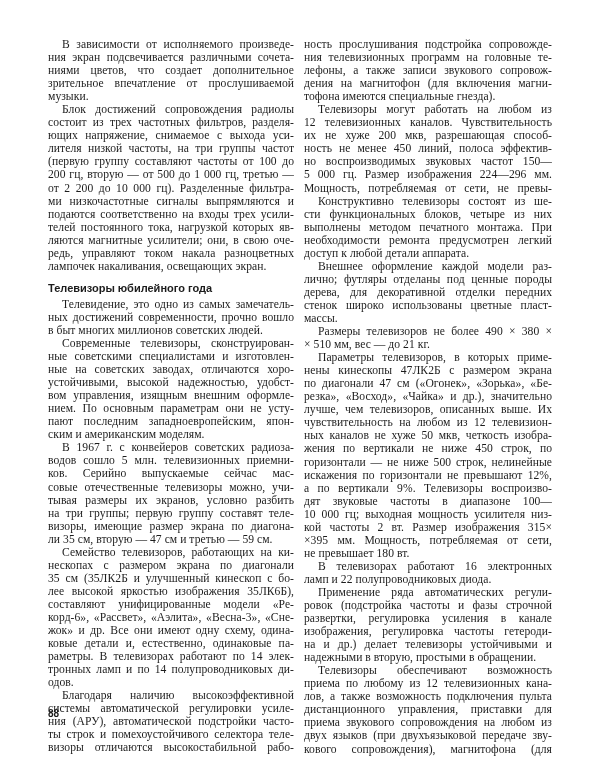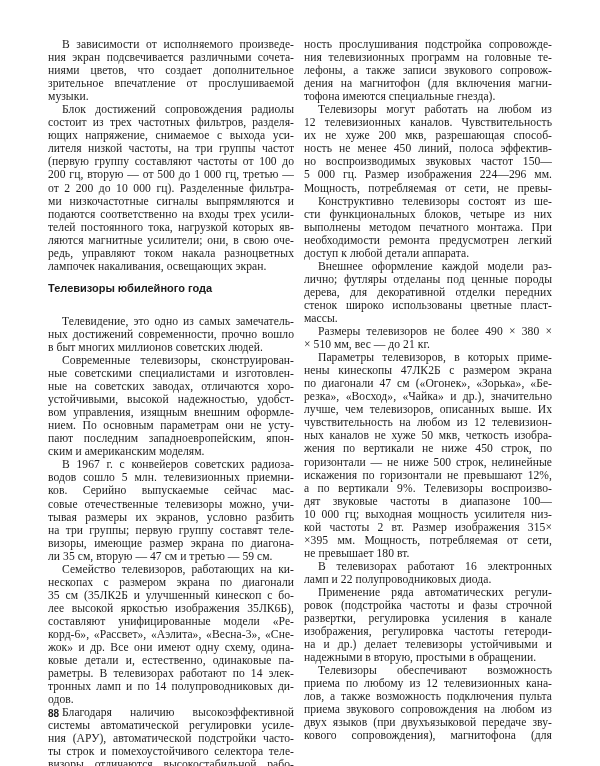--- a/index.html
+++ b/index.html
@@ -6,21 +6,21 @@
   body { width: 600px; height: 766px; position: relative; overflow: hidden;
          font-family: "Liberation Serif", "DejaVu Serif", serif; color: #1c1c1c; }
   .col { position: absolute; top: 38px; }
   .col.left { left: 48px; width: 246px; }
   .col.right { left: 304px; width: 248px; }
   .line { display: block; font-size: 11.6px; line-height: 13.05px; height: 13.05px;
           white-space: nowrap; text-align: justify; text-align-last: justify; letter-spacing: 0.05px; }
   .line.last { text-align-last: left; }
   .line.indent { padding-left: 14px; }
   .heading { font-family: "Liberation Sans", "DejaVu Sans", sans-serif; font-weight: bold;
-             font-size: 11px; line-height: 13px; height: 13px; margin-top: 9px; margin-bottom: 20px; white-space: nowrap; }
+             font-size: 11px; line-height: 13px; height: 13px; margin-top: 9px; margin-bottom: 3px; white-space: nowrap; }
   .page-number { position: absolute; left: 48px; top: 708px;
                  font-family: "Liberation Sans", "DejaVu Sans", sans-serif; font-size: 10px; font-weight: bold; }
 </style>
 </head>
 <body>
 
 <div class="col left" id="left-col">
     <div>
       <span class="line indent">В зависимости от исполняемого произведе-</span>
       <span class="line">ния экран подсвечивается различными сочета-</span>
@@ -152,18 +152,19 @@
       <span class="line">ровок (подстройка частоты и фазы строчной</span>
       <span class="line">развертки, регулировка усиления в канале</span>
       <span class="line">изображения, регулировка частоты гетероди-</span>
       <span class="line">на и др.) делает телевизоры устойчивыми и</span>
       <span class="line last">надежными в вторую, простыми в обращении.</span>
     </div>
     <div>
       <span class="line indent">Телевизоры обеспечивают возможность</span>
       <span class="line">приема по любому из 12 телевизионных кана-</span>
       <span class="line">лов, а также возможность подключения пульта</span>
+      <span class="line">дистанционного управления, приставки для</span>
       <span class="line">приема звукового сопровождения на любом из</span>
       <span class="line">двух языков (при двухъязыковой передаче зву-</span>
       <span class="line">кового сопровождения), магнитофона (для</span>
     </div>
   </div>
 <div class="page-number">88</div>
 
 </body></html>

